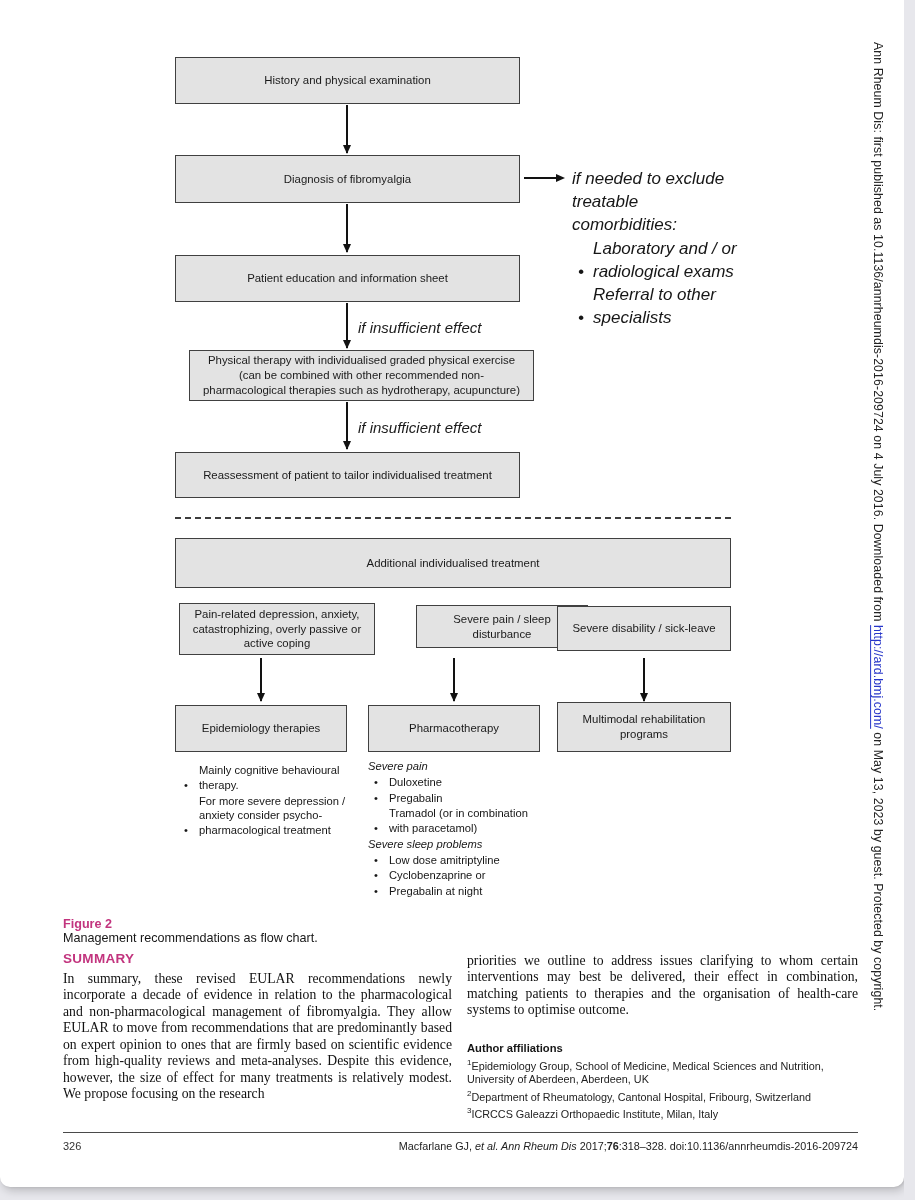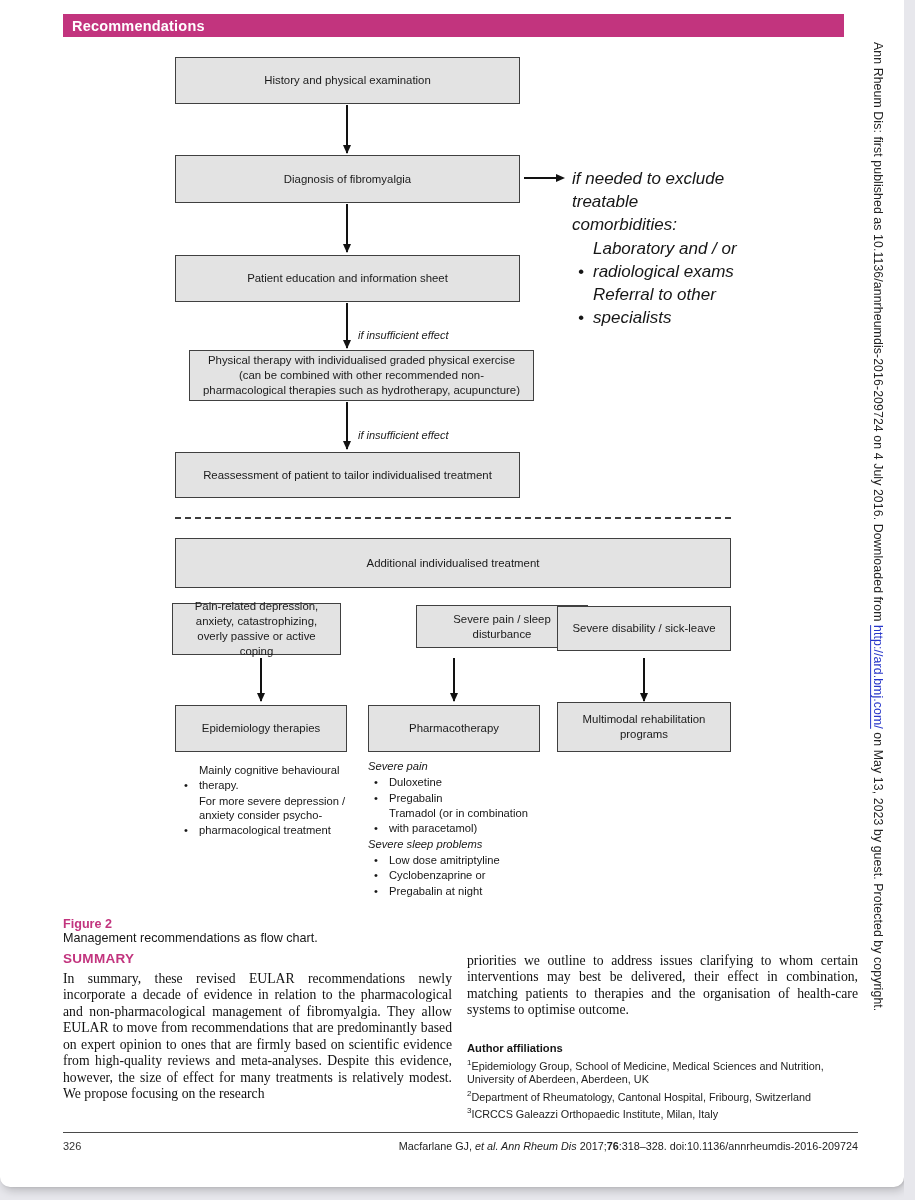--- a/index.html
+++ b/index.html
@@ -25,21 +25,21 @@
   
   .fbox{position:absolute;background:var(--box-fill);border:1.6px solid var(--box-border);
         display:flex;align-items:center;justify-content:center;text-align:center;
         font-size:11.4px;line-height:1.3;color:#1a1a1a;padding:3px 9px;}
   .varrow{position:absolute;width:1.8px;background:#121212;}
   .varrow::after{content:"";position:absolute;bottom:-1px;left:50%;transform:translateX(-50%);
         border-left:4.6px solid transparent;border-right:4.6px solid transparent;border-top:9px solid #121212;}
   .harrow{position:absolute;height:1.8px;background:#121212;}
   .harrow::after{content:"";position:absolute;right:-9px;top:50%;transform:translateY(-50%);
         border-top:4.6px solid transparent;border-bottom:4.6px solid transparent;border-left:9px solid #121212;}
-  .flabel{position:absolute;font-style:italic;font-size:11px;color:#1a1a1a;margin-top:10px;}
+  .flabel{position:absolute;font-style:italic;font-size:15px;color:#1a1a1a;}
   .dashed{position:absolute;border-top:2.2px dashed #3d3d3d;}
 
   .note{position:absolute;font-style:italic;font-size:17px;line-height:1.34;color:#161616;}
   .note .intro{margin-bottom:2px;}
   .brow{display:flex;align-items:flex-end;}
   .brow::before{content:"\2022";width:9px;flex:0 0 9px;margin-left:6px;margin-right:6px;}
   .plain-list{position:absolute;font-size:11.2px;line-height:1.32;color:#161616;}
   .plain-list .brow{margin-bottom:1px;}
   .lhead{font-style:italic;margin-bottom:1px;}
 
@@ -69,23 +69,20 @@
   .sidebar-rot{position:absolute;left:871px;top:42px;height:1112px;writing-mode:vertical-rl;
                white-space:nowrap;font-size:12.3px;letter-spacing:.1px;color:#232323;}
   .sidebar-rot a{color:var(--link-blue);text-decoration:underline;}
 </style>
 </head>
 <body>
 
 <div class="stage">
   <div class="sheet">
 
-    <div class="banner">
-      <span>Recommendations</span>
-    </div>
 
     <div class="fbox" style="left:175px;top:57px;width:345px;height:47px;">History and physical examination</div>
     <div class="varrow" style="left:346px;top:105px;height:48px;"></div>
 
     <div class="fbox" style="left:175px;top:155px;width:345px;height:48px;">Diagnosis of fibromyalgia</div>
     <div class="harrow" style="left:524px;top:177px;width:32px;"></div>
 
     <div class="note" style="left:572px;top:168px;width:172px;">
       <div class="intro">if needed to exclude treatable comorbidities:</div>
       <div class="brow">
@@ -105,21 +102,21 @@
     <div class="fbox" style="left:189px;top:350px;width:345px;height:51px;">Physical therapy with individualised graded physical exercise (can be combined with other recommended non-pharmacological therapies such as hydrotherapy, acupuncture)</div>
     <div class="varrow" style="left:346px;top:402px;height:47px;"></div>
     <div class="flabel" style="left:358px;top:419px;">if insufficient effect</div>
 
     <div class="fbox" style="left:175px;top:452px;width:345px;height:46px;">Reassessment of patient to tailor individualised treatment</div>
 
     <div class="dashed" style="left:175px;top:517px;width:556px;"></div>
 
     <div class="fbox" style="left:175px;top:538px;width:556px;height:50px;">Additional individualised treatment</div>
 
-    <div class="fbox" style="left:172px;top:603px;width:169px;height:52px;">Pain-related depression, anxiety, catastrophizing, overly passive or active coping</div>
+    <div class="fbox" style="left:179px;top:603px;width:196px;height:52px;">Pain-related depression, anxiety, catastrophizing, overly passive or active coping</div>
     <div class="fbox" style="left:368px;top:605px;width:172px;height:43px;margin-left:48px;">Severe pain / sleep disturbance</div>
     <div class="fbox" style="left:557px;top:606px;width:174px;height:45px;">Severe disability / sick-leave</div>
 
     <div class="varrow" style="left:260px;top:658px;height:43px;"></div>
     <div class="varrow" style="left:453px;top:658px;height:43px;"></div>
     <div class="varrow" style="left:643px;top:658px;height:43px;"></div>
 
     <div class="fbox" style="left:175px;top:705px;width:172px;height:47px;">Epidemiology therapies</div>
     <div class="fbox" style="left:368px;top:705px;width:172px;height:47px;">Pharmacotherapy</div>
     <div class="fbox" style="left:557px;top:702px;width:174px;height:50px;">Multimodal rehabilitation programs</div>

